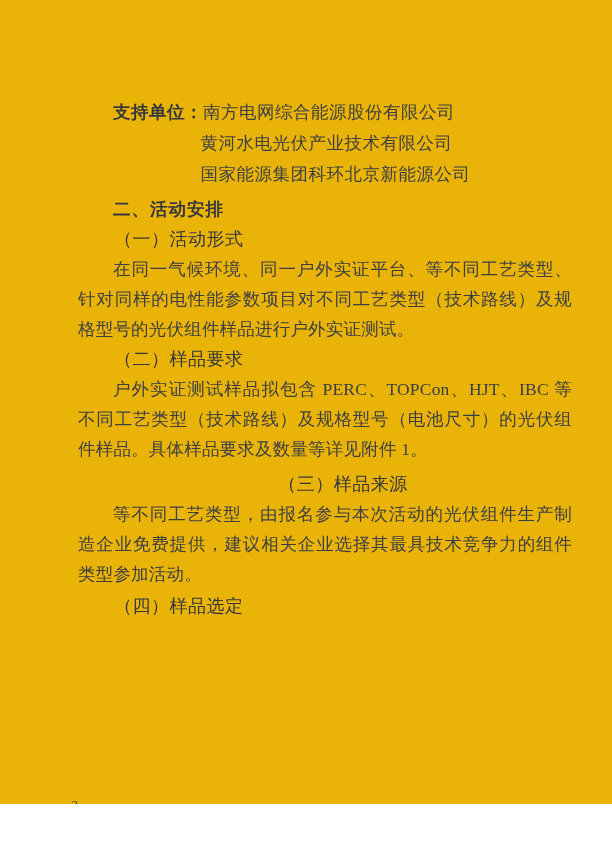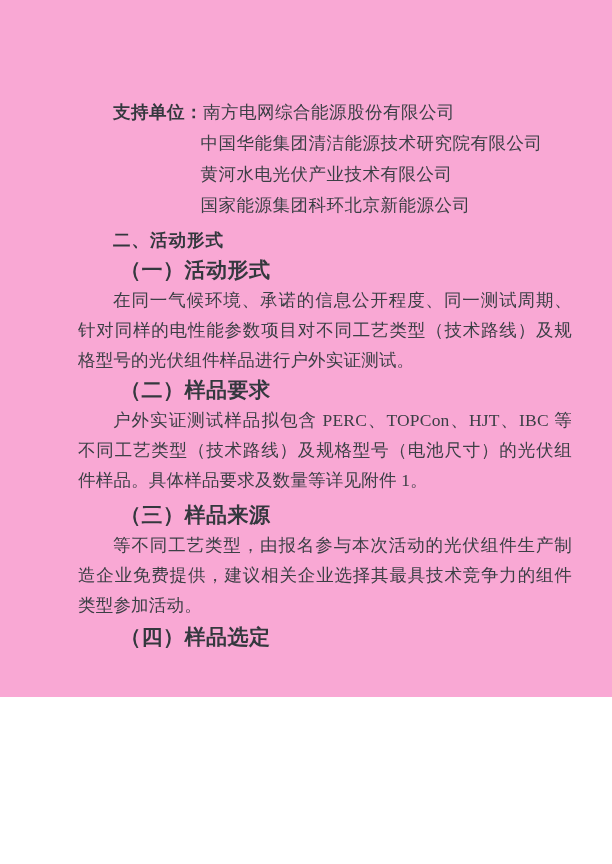--- a/index.html
+++ b/index.html
@@ -3,22 +3,22 @@
 <meta charset="utf-8">
 <style>
   html, body {
     margin: 0;
     padding: 0;
     background: #ffffff;
   }
   .page {
     position: relative;
     width: 612px;
-    height: 697px;
-    background: #f9a8d4;
+    height: 804px;
+    background: #eab308;
     overflow: hidden;
     font-family: "Liberation Serif", "DejaVu Serif", serif;
     color: #3b3f45;
     -webkit-font-smoothing: antialiased;
   }
   .content {
     position: absolute;
     left: 78px;
     right: 40px;
     top: 97px;
@@ -48,29 +48,29 @@
     font-family: "Liberation Sans", "DejaVu Sans", sans-serif;
     font-weight: bold;
     font-size: 17.5px;
     color: #34383e;
     text-indent: 2em;
     line-height: 30px;
     margin: 4px 0 0 0;
     letter-spacing: 1px;
   }
   .sub-heading {
-    font-weight: bold;
-    font-size: 21px;
+    font-weight: normal;
+    font-size: 18px;
     color: #34383e;
     text-indent: 2em;
     line-height: 30px;
     margin: 0;
     letter-spacing: 0.5px;
   }
-  .sub-heading.gap5 { margin-top: 5px; }
+  .sub-heading.gap5 { margin-top: 5px; text-align: center; }
   .sub-heading.gap2 { margin-top: 2px; }
   
   .body-para {
     margin: 0;
     text-indent: 2em;
     line-height: 30px;
     text-align: justify;
     letter-spacing: 0.2px;
     color: #3b3f45;
   }
@@ -89,35 +89,32 @@
 <body>
 
 <div class="page">
   <div class="content">
 
     <div class="support-block">
       <div class="support-row-first">
         <span class="support-label">支持单位：</span><span class="company">南方电网综合能源股份有限公司</span>
       </div>
       <div class="support-row-cont">
-        <span class="company">中国华能集团清洁能源技术研究院有限公司</span>
-      </div>
-      <div class="support-row-cont">
         <span class="company">黄河水电光伏产业技术有限公司</span>
       </div>
       <div class="support-row-cont">
         <span class="company">国家能源集团科环北京新能源公司</span>
       </div>
     </div>
 
-    <h2 class="main-heading">二、活动形式</h2>
+    <h2 class="main-heading">二、活动安排</h2>
 
     <div>
       <h3 class="sub-heading">（一）活动形式</h3>
-      <p class="body-para">在同一气候环境、承诺的信息公开程度、同一测试周期、针对同样的电性能参数项目对不同工艺类型（技术路线）及规格型号的光伏组件样品进行户外实证测试。</p>
+      <p class="body-para">在同一气候环境、同一户外实证平台、等不同工艺类型、针对同样的电性能参数项目对不同工艺类型（技术路线）及规格型号的光伏组件样品进行户外实证测试。</p>
     </div>
 
     <div>
       <h3 class="sub-heading">（二）样品要求</h3>
       <p class="body-para">户外实证测试样品拟包含 PERC、TOPCon、HJT、IBC 等不同工艺类型（技术路线）及规格型号（电池尺寸）的光伏组件样品。具体样品要求及数量等详见附件 1。</p>
     </div>
 
     <div>
       <h3 class="sub-heading gap5">（三）样品来源</h3>
       <p class="body-para">等不同工艺类型，由报名参与本次活动的光伏组件生产制造企业免费提供，建议相关企业选择其最具技术竞争力的组件类型参加活动。</p>

